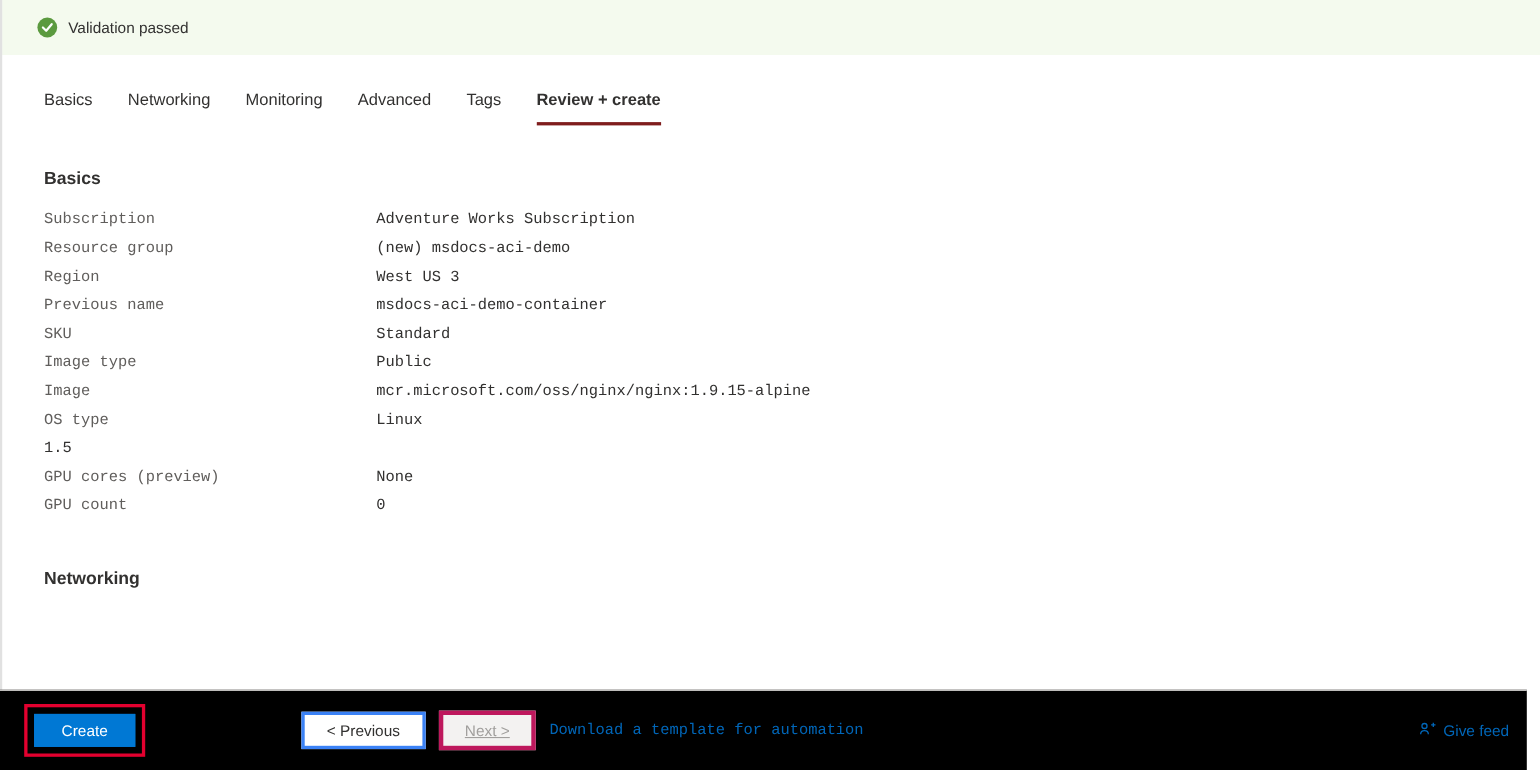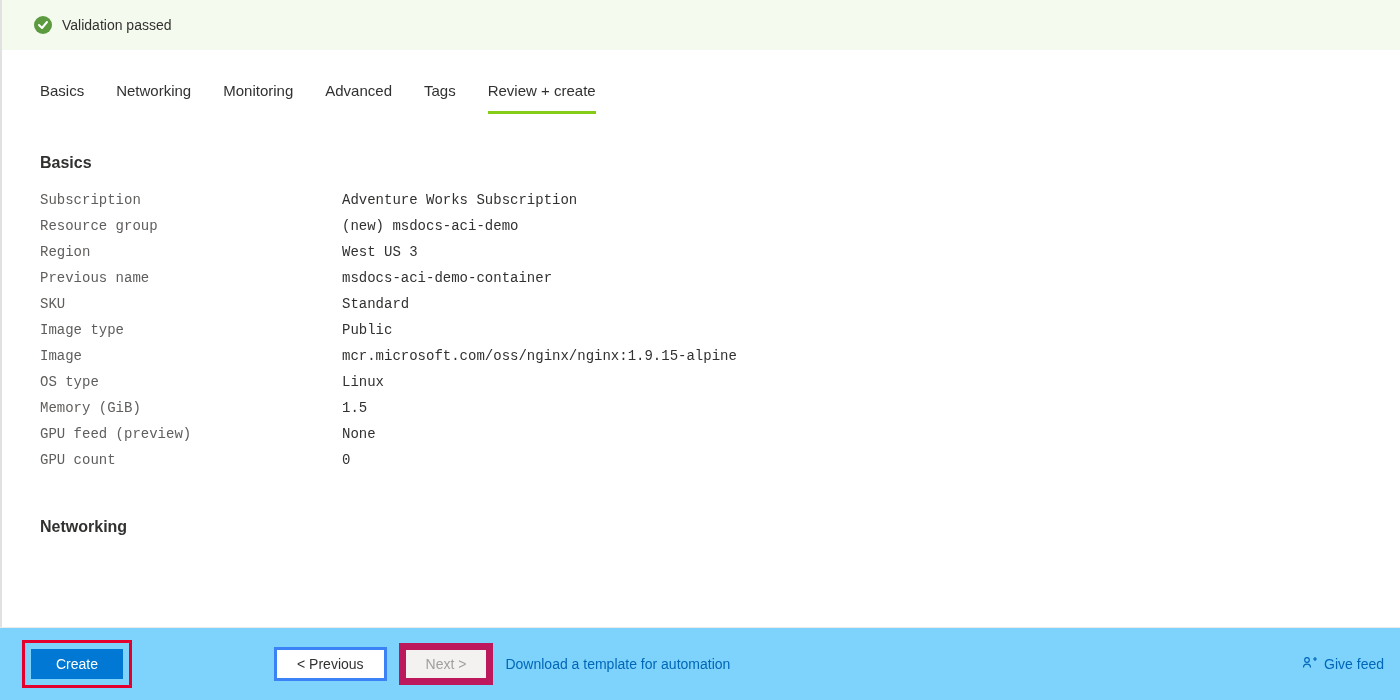--- a/index.html
+++ b/index.html
@@ -49,22 +49,22 @@
       margin-left: 2px;
     }
     .tab {
       padding: 6px 0 12px 0;
       font-size: 15px;
       color: #323130;
       cursor: pointer;
       border-bottom: 3px solid transparent;
     }
     .tab.active {
-      font-weight: 400;
-      border-bottom: 3px solid #84cc16;
+      font-weight: 700;
+      border-bottom: 3px solid #7f1d1d;
     }
     .content {
       padding: 40px 38px 0 38px;
       margin-left: 2px;
     }
     .section-title {
       font-size: 16px;
       font-weight: 600;
       color: #323130;
       margin-bottom: 20px;
@@ -79,27 +79,27 @@
       width: 302px;
       color: #605e5c;
       flex-shrink: 0;
     }
     .kv-value { color: #323130; text-align: center; }
     .section-gap { height: 40px; }
     .footer {
       position: absolute;
       bottom: 0;
       left: 0;
-      right: 0;
+      right: 12px;
       border-top: 1px solid #edebe9;
       padding: 12px 30px 12px 30px;
       display: flex;
       align-items: center;
       gap: 12px;
-      background: #7dd3fc;
+      background: #000000;
     }
     .create-highlight {
       border: 3px solid #e3002f;
       padding: 6px;
       display: inline-flex;
       margin-left: -8px;
     }
     .btn {
       font-family: inherit;
       font-size: 14px;
@@ -112,28 +112,30 @@
     }
     .btn-primary {
       background: #0078d4;
       color: #ffffff;
       border: 1px solid #0078d4;
       padding: 6px 24px;
     }
     .btn-disabled {
       background: #f3f2f1;
       color: #a19f9d;
-      border: 7px solid #be185d;
+      border: 4px solid #be185d;
       cursor: default;
+      text-decoration: underline;
     }
     .footer-spacer { width: 118px; }
     .link {
       color: #0066b8;
       cursor: pointer;
       font-size: 14px;
+      font-family: Liberation Mono, monospace;
     }
     .feedback {
       position: absolute;
       right: 0;
       display: flex;
       align-items: center;
       gap: 6px;
       color: #0066b8;
       cursor: pointer;
       padding-right: 16px;
@@ -192,25 +194,24 @@
   </div>
   <div class="kv-row">
     <div class="kv-label">Image</div>
     <div class="kv-value">mcr.microsoft.com/oss/nginx/nginx:1.9.15-alpine</div>
   </div>
   <div class="kv-row">
     <div class="kv-label">OS type</div>
     <div class="kv-value">Linux</div>
   </div>
   <div class="kv-row">
-    <div class="kv-label">Memory (GiB)</div>
     <div class="kv-value">1.5</div>
   </div>
   <div class="kv-row">
-    <div class="kv-label">GPU feed (preview)</div>
+    <div class="kv-label">GPU cores (preview)</div>
     <div class="kv-value">None</div>
   </div>
   <div class="kv-row">
     <div class="kv-label">GPU count</div>
     <div class="kv-value">0</div>
   </div>
 
   <div class="section-gap"></div>
   <div class="section-title">Networking</div>
 </div>

